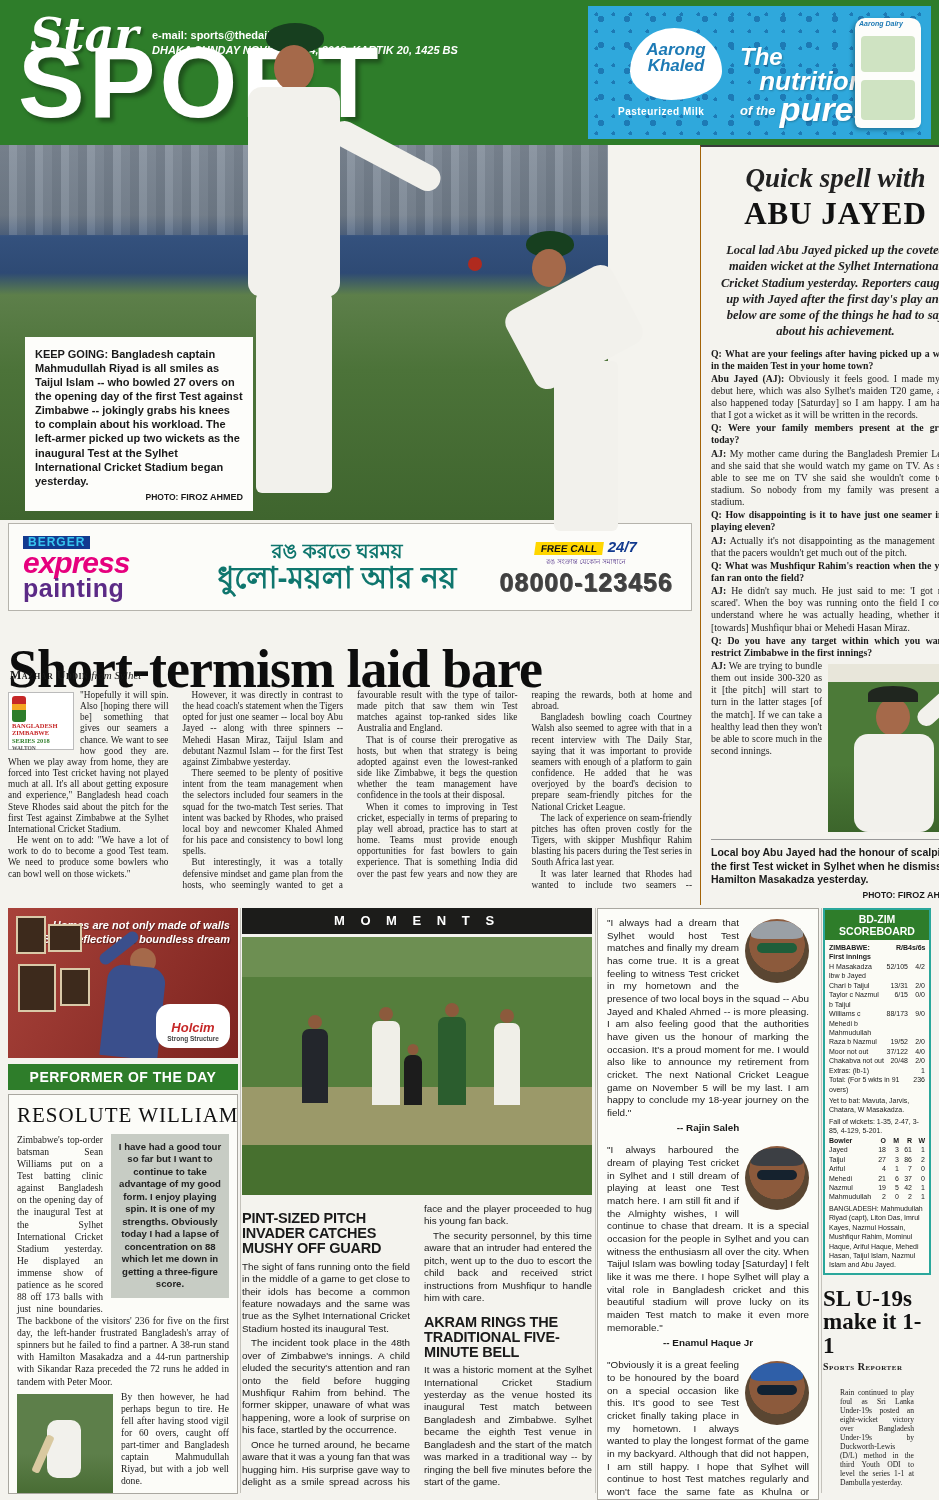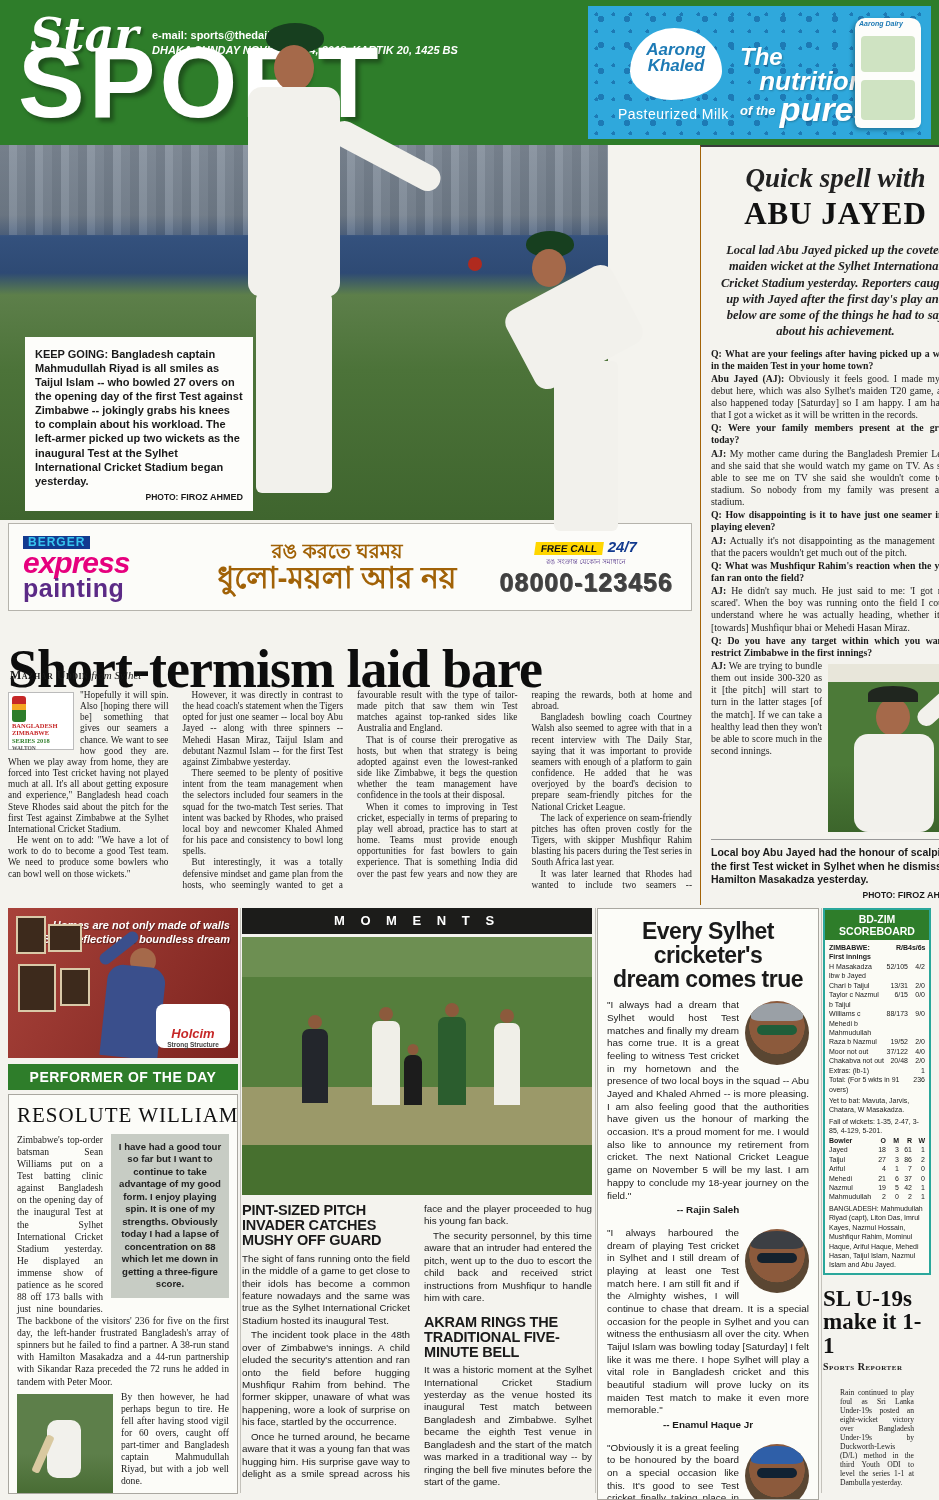--- a/index.html
+++ b/index.html
@@ -13,21 +13,21 @@
   .mast-date{font-style:italic;}
   .sport{position:absolute;left:18px;top:32px;font-size:100px;font-weight:900;color:#fff;
          letter-spacing:4px;line-height:1;text-shadow:4px 4px 4px rgba(0,0,0,.35);}
   
   .dairy{position:absolute;left:588px;top:6px;width:343px;height:133px;background:#2fa8dc;z-index:3;
          background-image:radial-gradient(#1d7ab5 3px,transparent 3px),radial-gradient(#1d7ab5 2px,transparent 2px);
          background-size:26px 26px,17px 17px;overflow:hidden;}
   .dairy-blob{position:absolute;left:42px;top:22px;width:92px;height:72px;background:#fff;
               border-radius:48% 52% 55% 45%/60% 60% 40% 40%;text-align:center;padding-top:14px;box-sizing:border-box;}
   .dairy-blob div{font-weight:900;font-style:italic;color:#1d7ab5;font-size:17px;line-height:.95;}
-  .dairy-sub{position:absolute;left:30px;top:100px;color:#fff;font-weight:normal;font-size:14px;letter-spacing:.5px;}
+  .dairy-sub{position:absolute;left:30px;top:100px;color:#fff;font-weight:bold;font-size:10px;letter-spacing:.5px;}
   .dairy-tag{position:absolute;left:152px;top:40px;color:#fff;font-style:italic;font-weight:bold;
              text-align:center;line-height:.95;text-shadow:1px 1px 2px rgba(0,0,0,.25);}
   .dairy-tag .t1{font-size:24px;display:block;text-align:left;}
   .dairy-tag .t2{font-size:26px;display:block;}
   .dairy-tag .t3{font-size:13px;display:inline;vertical-align:super;}
   .dairy-tag .t4{font-size:34px;display:inline;}
   .dairy-pack{position:absolute;right:10px;top:12px;width:66px;height:110px;background:#fdfdfb;
               border-radius:10px 10px 6px 6px;box-shadow:-2px 2px 4px rgba(0,0,0,.3);overflow:hidden;}
   .dairy-pack .field{position:absolute;left:6px;right:6px;bottom:8px;height:40px;background:#cfe3c2;border-radius:4px;}
   .dairy-pack .field2{position:absolute;left:6px;right:6px;top:18px;height:36px;background:#cfe3c2;border-radius:4px;}
@@ -62,21 +62,21 @@
   .jayed-photo{float:right;width:132px;height:168px;margin:4px 0 2px 6px;position:relative;overflow:hidden;
      background:linear-gradient(180deg,#e8e6da 0 18px,#4c7a38 18px 60%,#3c652b 100%);}
   .jayed-caption{border-top:1px solid #999;padding:6px 0 4px 0;font-size:10.5px;font-weight:bold;line-height:1.25;}
   
   .berger{position:absolute;left:8px;top:523px;width:684px;height:88px;background:#fcfcf9;border:1px solid #b5b3ac;
      box-sizing:border-box;display:flex;align-items:center;}
   .bg-logo{width:160px;padding-left:14px;line-height:.92;}
   .bg-chip{display:inline-block;background:#123a8f;color:#37c4f0;font-weight:900;font-size:12px;padding:1px 5px;letter-spacing:1px;}
   .bg-exp{color:#e6007e;font-weight:900;font-style:italic;font-size:30px;letter-spacing:-1px;}
   .bg-pnt{color:#5b2a86;font-weight:bold;font-size:25px;letter-spacing:.5px;}
-  .bg-bn{flex:1;text-align:center;color:#a16207;line-height:1.05;}
+  .bg-bn{flex:1;text-align:center;color:#0f766e;line-height:1.05;}
   .bg-bn .l1{font-size:20px;font-weight:bold;}
   .bg-bn .l2{font-size:30px;font-weight:900;}
   .bg-right{width:190px;text-align:center;padding-right:10px;}
   .bg-247{font-weight:900;font-style:italic;color:#123a8f;font-size:15px;}
   .bg-note{font-size:7px;color:#4b2a84;}
   .bg-free{display:inline-block;background:#ffd600;color:#111;font-weight:900;font-size:10px;padding:1px 6px;transform:skewX(-8deg);}
   .bg-phone{font-size:25px;font-weight:900;color:#404040;letter-spacing:1px;text-shadow:1px 1px 0 #555;}
   
   .headline{position:absolute;left:8px;top:606px;width:690px;font-family:"Liberation Serif",serif;
      font-weight:bold;font-size:54px;letter-spacing:-1px;color:#0d0d0d;line-height:1;}
@@ -95,22 +95,22 @@
   .badge .art{width:14px;height:26px;float:left;margin-right:3px;background:linear-gradient(180deg,#c62828 0 30%,#f4a623 30% 55%,#2e7d2a 55% 100%);border-radius:3px;}
   
   .colA{position:absolute;left:8px;top:908px;width:230px;}
   .holcim{position:relative;height:150px;background:linear-gradient(120deg,#a8423a,#7d241f);overflow:hidden;}
   .holcim .txt{position:absolute;right:8px;top:10px;color:#fff;font-weight:bold;font-style:italic;
      font-size:11px;text-align:right;line-height:1.3;text-shadow:1px 1px 1px rgba(0,0,0,.4);}
   .frame{position:absolute;background:#3d2a1c;border:2px solid #d9c9a8;}
   .man-body{position:absolute;left:96px;top:58px;width:58px;height:92px;background:#3a4f8c;border-radius:16px 16px 0 0;transform:rotate(6deg);}
   .man-head{position:absolute;left:122px;top:40px;width:26px;height:26px;background:#a5694a;border-radius:50%;}
   .man-arm{position:absolute;left:88px;top:34px;width:46px;height:12px;background:#3a4f8c;border-radius:6px;transform:rotate(-38deg);}
-  .holcim-box{position:absolute;right:8px;bottom:10px;width:74px;height:44px;background:#fff;border-radius:8px;
-     text-align:center;padding-top:22px;box-sizing:border-box;}
+  .holcim-box{position:absolute;right:8px;bottom:10px;width:74px;height:44px;background:#fff;border-radius:14px;
+     text-align:center;padding-top:16px;box-sizing:border-box;}
   .holcim-box .hb{color:#c62828;font-weight:900;font-style:italic;font-size:13px;}
   .holcim-box .hs{color:#444;font-size:6.5px;font-weight:bold;}
   .perf-banner{margin-top:6px;height:26px;background:#2e7d2a;color:#fff;font-weight:900;font-size:14px;
      letter-spacing:.5px;text-align:center;line-height:26px;}
   .perf-box{margin-top:4px;border:1px solid #a9a7a0;background:#fcfcf8;padding:6px 8px;box-sizing:border-box;height:400px;overflow:hidden;}
   .perf-h{font-family:"Liberation Serif",serif;font-size:21px;text-align:center;letter-spacing:1px;
      white-space:nowrap;margin:2px 0 6px 0;color:#111;}
   .perf-quote{float:right;width:104px;background:#c7ccc4;padding:7px 7px;margin:0 0 6px 8px;
      font-size:9.6px;font-weight:bold;text-align:center;line-height:1.3;color:#222;}
   .perf-body{font-family:"Liberation Serif",serif;font-size:9.6px;line-height:1.26;text-align:justify;}
@@ -122,21 +122,21 @@
   
   .colB{position:absolute;left:242px;top:908px;width:350px;}
   .mom-bar{height:26px;background:#1c1c1a;color:#fff;font-weight:bold;font-size:13px;letter-spacing:6px;
      text-align:center;line-height:26px;}
   .mom-photo{margin-top:3px;height:258px;position:relative;overflow:hidden;
      background:linear-gradient(180deg,#6d8f52 0 40px,#557e3c 40px 150px,#47702f 150px 258px);}
   .pitch{position:absolute;left:0;right:0;top:150px;height:58px;background:#b7a77e;opacity:.75;}
   .fig{position:absolute;border-radius:7px 7px 0 0;}
   .fig .h{position:absolute;left:50%;transform:translateX(-50%);top:-14px;width:14px;height:14px;border-radius:50%;background:#8c5a3c;}
   .mom-text{margin-top:8px;height:295px;column-count:2;column-gap:14px;overflow:hidden;}
-  .mom-text h3{font-size:14.5px;line-height:1.05;margin:0 0 4px 0;letter-spacing:-.2px;}
+  .mom-text h3{font-size:14.5px;line-height:1.05;margin:8px 0 4px 0;letter-spacing:-.2px;}
   .mom-text h3.second{margin-top:10px;}
   .mom-text p{font-size:9.8px;line-height:1.27;text-align:justify;margin:0 0 2px 0;}
   .mom-text p.ind{text-indent:9px;}
   
   .colC{position:absolute;left:597px;top:908px;width:222px;height:592px;border:1px solid #a9a7a0;
      background:#fcfcf8;box-sizing:border-box;padding:8px 9px;overflow:hidden;}
   .dream-h{font-size:23px;font-weight:900;text-align:center;line-height:1.05;margin:2px 0 8px 0;letter-spacing:-.5px;}
   .dq{font-size:9.9px;line-height:1.28;text-align:justify;margin-bottom:10px;}
   .dq .who{display:block;text-align:center;font-weight:900;margin-top:2px;}
   .portrait{float:right;width:64px;height:64px;border-radius:50%;margin:2px 0 4px 6px;
@@ -360,24 +360,20 @@
       <p class="ind">The incident took place in the 48th over of Zimbabwe's innings. A child eluded the security's attention and ran onto the field before hugging Mushfiqur Rahim from behind. The former skipper, unaware of what was happening, wore a look of surprise on his face, startled by the occurrence.</p>
       <p class="ind">Once he turned around, he became aware that it was a young fan that was hugging him. His surprise gave way to delight as a smile spread across his face and the player proceeded to hug his young fan back.</p>
       <p class="ind">The security personnel, by this time aware that an intruder had entered the pitch, went up to the duo to escort the child back and received strict instructions from Mushfiqur to handle him with care.</p>
       <h3 class="second">AKRAM RINGS THE TRADITIONAL FIVE-MINUTE BELL</h3>
       <p>It was a historic moment at the Sylhet International Cricket Stadium yesterday as the venue hosted its inaugural Test match between Bangladesh and Zimbabwe. Sylhet became the eighth Test venue in Bangladesh and the start of the match was marked in a traditional way -- by ringing the bell five minutes before the start of the game.</p>
 
     </div>
   </div>
 
   <div class="colC">
-    <div class="dream-h">
-      <span>Every Sylhet cricketer's</span><br>
-      <span>dream comes true</span>
-    </div>
     <div class="dq">
       <div class="portrait">
         <div class="cap2" style="background:#9aa0a6;"></div>
         <div class="shade" style="background:#1f5e3a;"></div>
       </div>
       <span>"I always had a dream that Sylhet would host Test matches and finally my dream has come true. It is a great feeling to witness Test cricket in my hometown and the presence of two local boys in the squad -- Abu Jayed and Khaled Ahmed -- is more pleasing. I am also feeling good that the authorities have given us the honour of marking the occasion. It's a proud moment for me. I would also like to announce my retirement from cricket. The next National Cricket League game on November 5 will be my last. I am happy to conclude my 18-year journey on the field."</span>
       <span class="who">-- Rajin Saleh</span>
     </div>
     <div class="dq">
       <div class="portrait">

